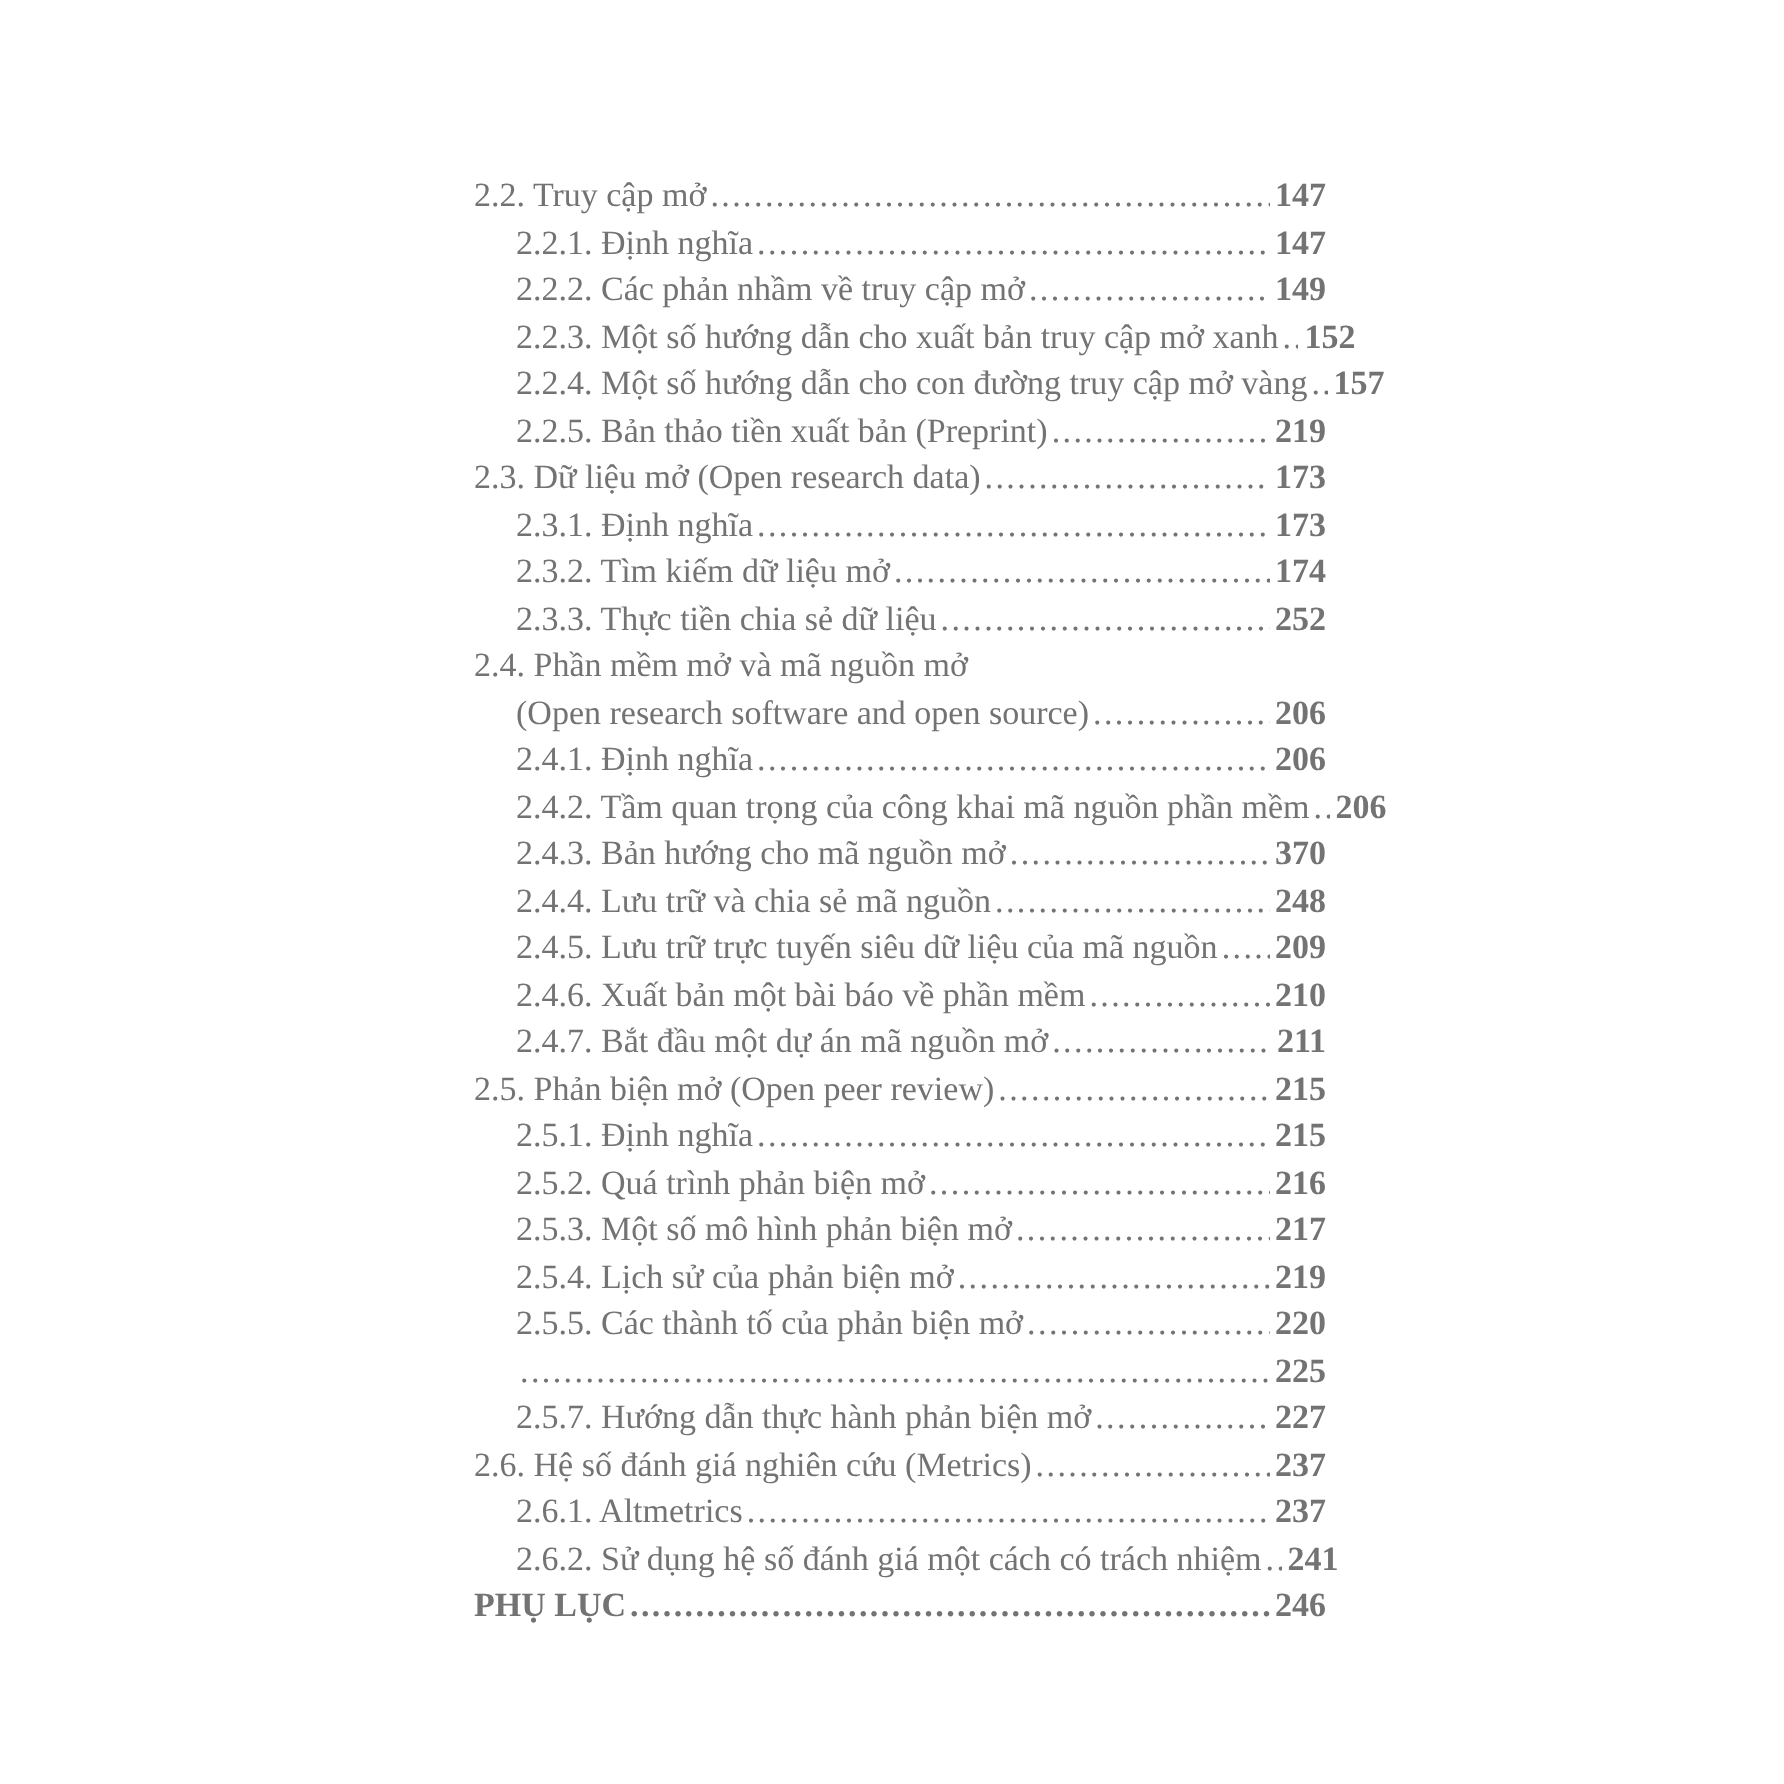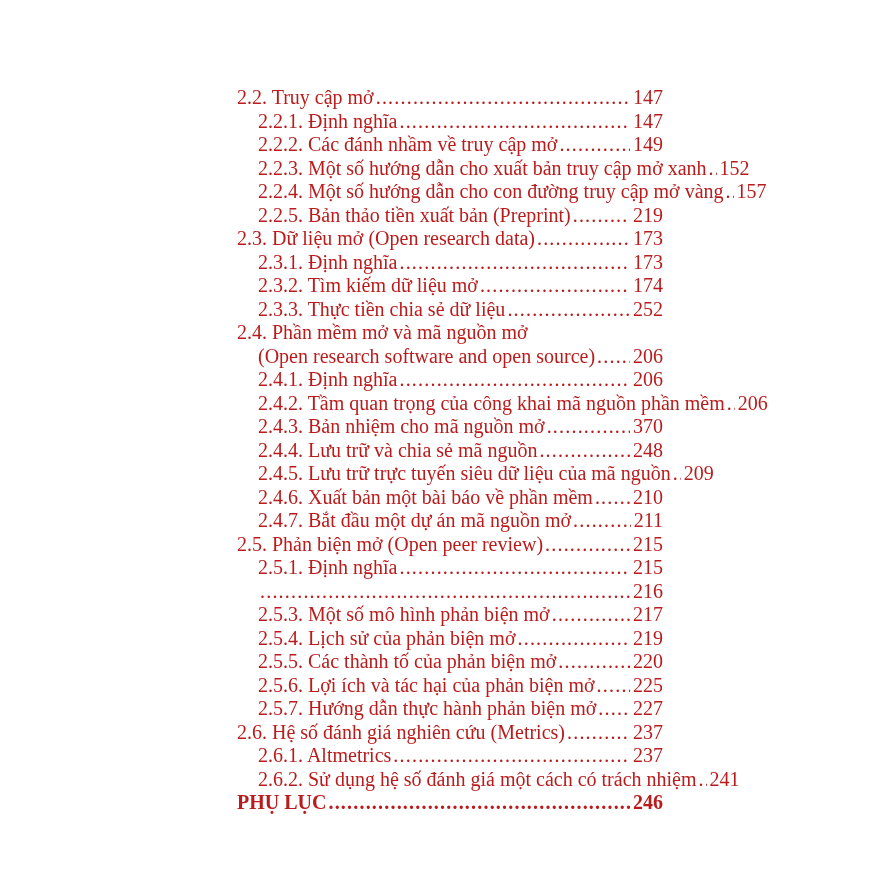--- a/index.html
+++ b/index.html
@@ -17,22 +17,22 @@
   .page {
     position: absolute;
     inset: 0;
     background: #ffffff;
   }
   .toc {
     position: absolute;
     left: 237px;
     top: 86px;
     width: 426px;
-    color: #b91c1c;
-    font-size: 20px;
+    color: #737373;
+    font-size: 17px;
   }
   .row {
     display: flex;
     align-items: baseline;
     height: 23.5px;
     line-height: 23.5px;
     white-space: nowrap;
   }
   .row.lvl1 { padding-left: 21px; }
   .row.bold { font-weight: bold; }
@@ -43,39 +43,40 @@
     overflow: hidden;
     margin: 0 3px 0 2px;
   }
   .dots::after {
     content: "....................................................................................................................................................";
     letter-spacing: 1.2px;
   }
   .num {
     flex: 0 0 auto;
     text-align: right;
+    font-weight: bold;
   }
 </style>
 </head>
 <body>
 
 <div class="page">
   <div class="toc">
       <div class="row lvl0">
     <span class="label">2.2. Truy cập mở</span>
     <span class="dots"></span>
     <span class="num">147</span>
   </div>
       <div class="row lvl1">
     <span class="label">2.2.1. Định nghĩa</span>
     <span class="dots"></span>
     <span class="num">147</span>
   </div>
       <div class="row lvl1">
-    <span class="label">2.2.2. Các đánh nhầm về truy cập mở</span>
+    <span class="label">2.2.2. Các phản nhầm về truy cập mở</span>
     <span class="dots"></span>
     <span class="num">149</span>
   </div>
       <div class="row lvl1">
     <span class="label">2.2.3. Một số hướng dẫn cho xuất bản truy cập mở xanh</span>
     <span class="dots"></span>
     <span class="num">152</span>
   </div>
       <div class="row lvl1">
     <span class="label">2.2.4. Một số hướng dẫn cho con đường truy cập mở vàng</span>
@@ -120,21 +121,21 @@
     <span class="label">2.4.1. Định nghĩa</span>
     <span class="dots"></span>
     <span class="num">206</span>
   </div>
       <div class="row lvl1">
     <span class="label">2.4.2. Tầm quan trọng của công khai mã nguồn phần mềm</span>
     <span class="dots"></span>
     <span class="num">206</span>
   </div>
       <div class="row lvl1">
-    <span class="label">2.4.3. Bản nhiệm cho mã nguồn mở</span>
+    <span class="label">2.4.3. Bản hướng cho mã nguồn mở</span>
     <span class="dots"></span>
     <span class="num">370</span>
   </div>
       <div class="row lvl1">
     <span class="label">2.4.4. Lưu trữ và chia sẻ mã nguồn</span>
     <span class="dots"></span>
     <span class="num">248</span>
   </div>
       <div class="row lvl1">
     <span class="label">2.4.5. Lưu trữ trực tuyến siêu dữ liệu của mã nguồn</span>
@@ -155,40 +156,40 @@
     <span class="label">2.5. Phản biện mở (Open peer review)</span>
     <span class="dots"></span>
     <span class="num">215</span>
   </div>
       <div class="row lvl1">
     <span class="label">2.5.1. Định nghĩa</span>
     <span class="dots"></span>
     <span class="num">215</span>
   </div>
       <div class="row lvl1">
+    <span class="label">2.5.2. Quá trình phản biện mở</span>
     <span class="dots"></span>
     <span class="num">216</span>
   </div>
       <div class="row lvl1">
     <span class="label">2.5.3. Một số mô hình phản biện mở</span>
     <span class="dots"></span>
     <span class="num">217</span>
   </div>
       <div class="row lvl1">
     <span class="label">2.5.4. Lịch sử của phản biện mở</span>
     <span class="dots"></span>
     <span class="num">219</span>
   </div>
       <div class="row lvl1">
     <span class="label">2.5.5. Các thành tố của phản biện mở</span>
     <span class="dots"></span>
     <span class="num">220</span>
   </div>
       <div class="row lvl1">
-    <span class="label">2.5.6. Lợi ích và tác hại của phản biện mở</span>
     <span class="dots"></span>
     <span class="num">225</span>
   </div>
       <div class="row lvl1">
     <span class="label">2.5.7. Hướng dẫn thực hành phản biện mở</span>
     <span class="dots"></span>
     <span class="num">227</span>
   </div>
       <div class="row lvl0">
     <span class="label">2.6. Hệ số đánh giá nghiên cứu (Metrics)</span>

